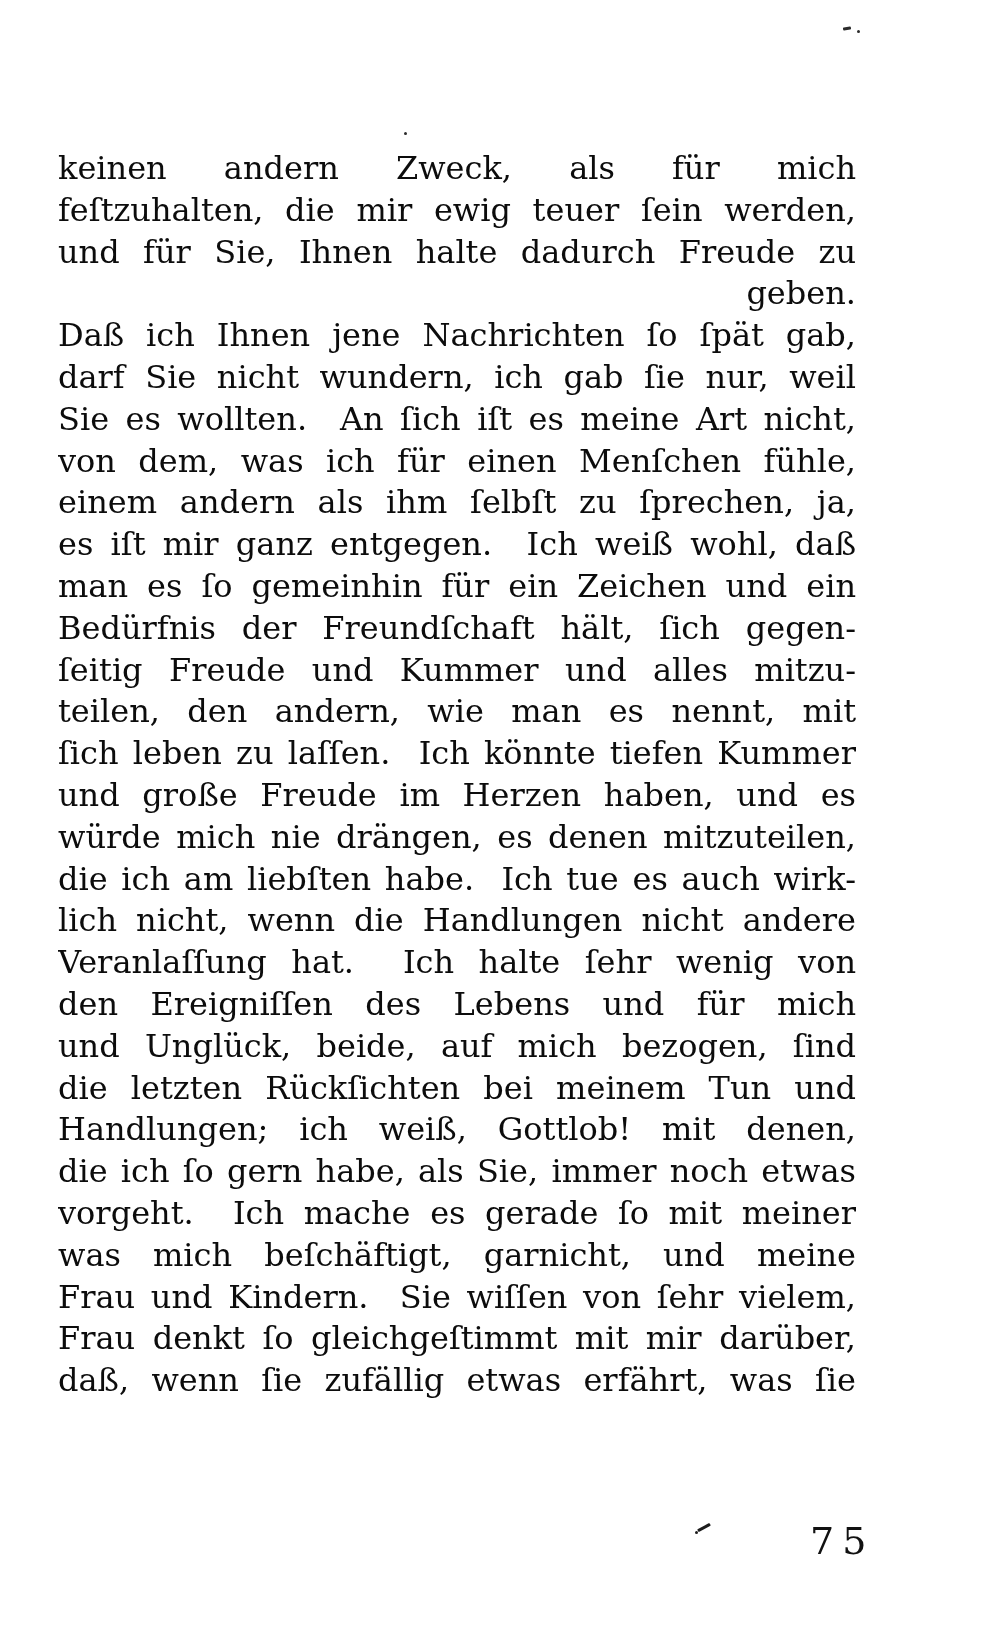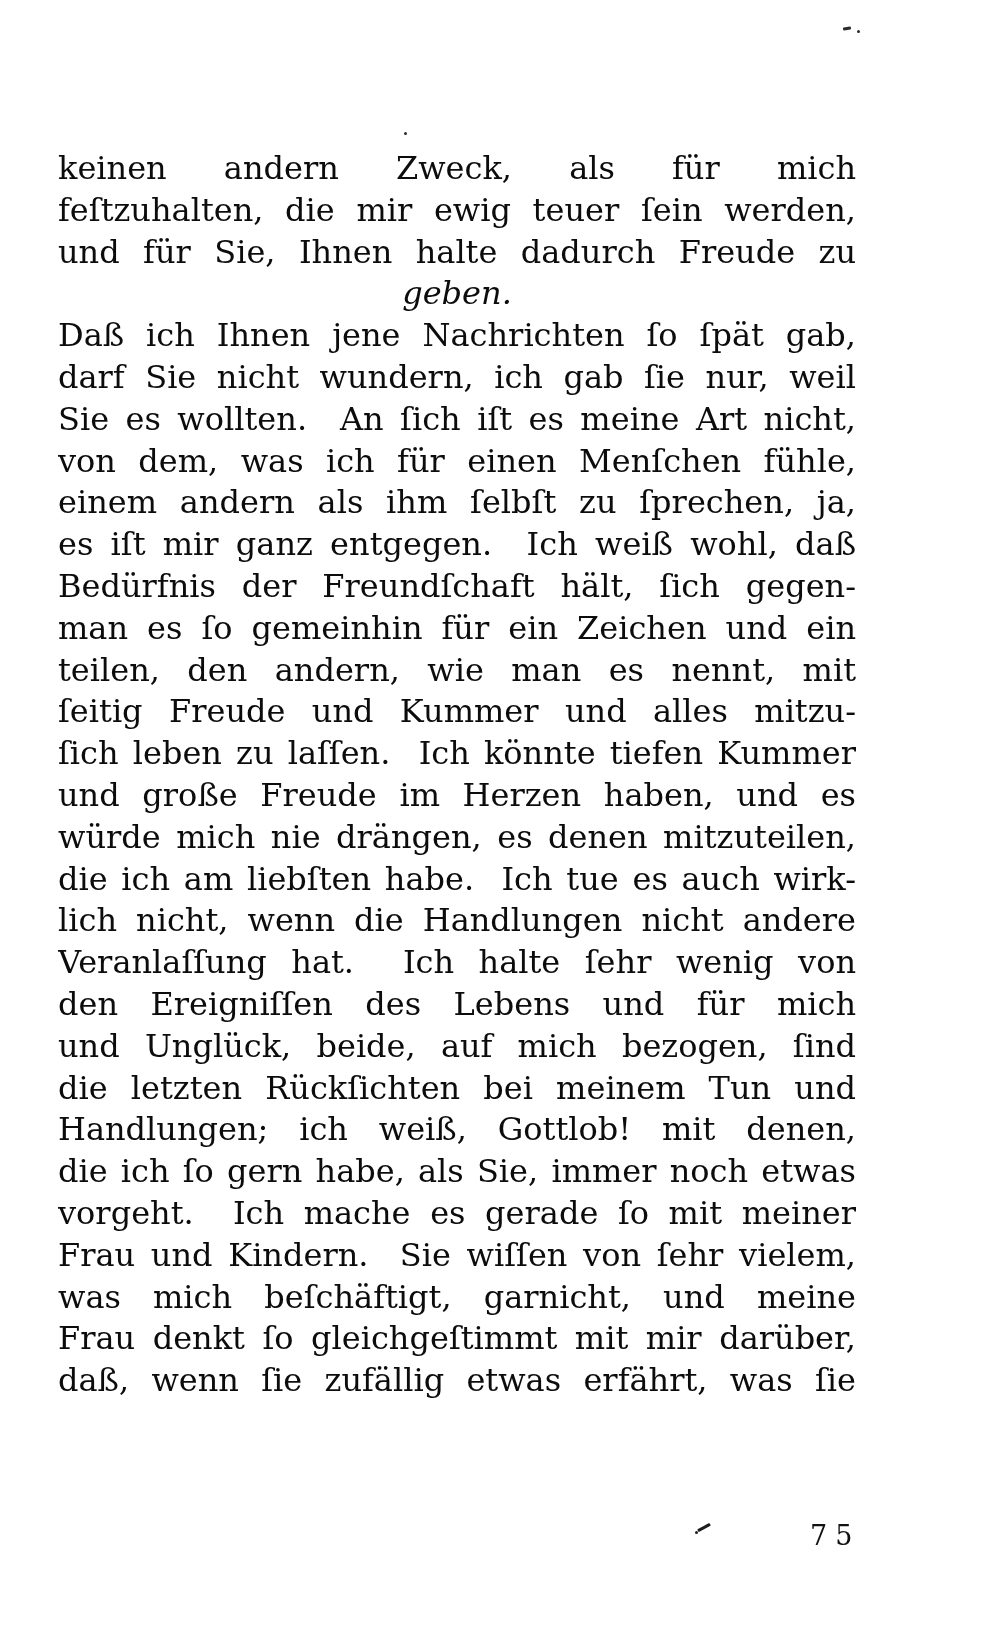--- a/index.html
+++ b/index.html
@@ -27,29 +27,29 @@
     text-align: justify;
     white-space: normal;
   }
   
   .line::after {
     content: "";
     display: inline-block;
     width: 100%;
     height: 0;
   }
-  .line.flush { text-align: center; font-style: italic; }
+  .line.flush { text-align: right; }
   .line.flush::after { content: none; }
 
   .page-number {
     position: absolute;
     left: 810px;
     top: 1522px;
     font-family: "DejaVu Serif", "Liberation Serif", serif;
-    font-size: 27px;
+    font-size: 38px;
     line-height: 1;
     color: #111111;
     letter-spacing: 8px;
   }
 
   
   .speck { position: absolute; background: #2b2b2b; }
   .speck-dash-top    { left: 843px; top: 27px;  width: 8px;  height: 3px; transform: rotate(-8deg); border-radius: 1px; }
   .speck-dot-top     { left: 857px; top: 30px;  width: 3px;  height: 3px; border-radius: 50%; }
   .speck-dot-mid     { left: 404px; top: 132px; width: 3px;  height: 3px; border-radius: 50%; }
@@ -69,38 +69,38 @@
     <div class="line">keinen andern Zweck, als für mich Erinnerungen</div>
     <div class="line">feſtzuhalten, die mir ewig teuer ſein werden,</div>
     <div class="line">und für Sie, Ihnen halte dadurch Freude zu</div>
     <div class="line flush">geben.</div>
     <div class="line">Daß ich Ihnen jene Nachrichten ſo ſpät gab,</div>
     <div class="line">darf Sie nicht wundern, ich gab ſie nur, weil</div>
     <div class="line">Sie es wollten.&nbsp; An ſich iſt es meine Art nicht,</div>
     <div class="line">von dem, was ich für einen Menſchen fühle,</div>
     <div class="line">einem andern als ihm ſelbſt zu ſprechen, ja,</div>
     <div class="line">es iſt mir ganz entgegen.&nbsp; Ich weiß wohl, daß</div>
+    <div class="line">man es ſo gemeinhin für ein Zeichen und ein</div>
     <div class="line">Bedürfnis der Freundſchaft hält, ſich gegen-</div>
-    <div class="line">man es ſo gemeinhin für ein Zeichen und ein</div>
+    <div class="line">ſeitig Freude und Kummer und alles mitzu-</div>
     <div class="line">teilen, den andern, wie man es nennt, mit</div>
-    <div class="line">ſeitig Freude und Kummer und alles mitzu-</div>
     <div class="line">ſich leben zu laſſen.&nbsp; Ich könnte tiefen Kummer</div>
     <div class="line">und große Freude im Herzen haben, und es</div>
     <div class="line">würde mich nie drängen, es denen mitzuteilen,</div>
     <div class="line">die ich am liebſten habe.&nbsp; Ich tue es auch wirk-</div>
     <div class="line">lich nicht, wenn die Handlungen nicht andere</div>
     <div class="line">Veranlaſſung hat.&nbsp; Ich halte ſehr wenig von</div>
     <div class="line">den Ereigniſſen des Lebens und für mich</div>
     <div class="line">und Unglück, beide, auf mich bezogen, ſind</div>
     <div class="line">die letzten Rückſichten bei meinem Tun und</div>
     <div class="line">Handlungen; ich weiß, Gottlob! mit denen,</div>
     <div class="line">die ich ſo gern habe, als Sie, immer noch etwas</div>
     <div class="line">vorgeht.&nbsp; Ich mache es gerade ſo mit meiner</div>
+    <div class="line">was mich beſchäftigt, garnicht, und meine</div>
     <div class="line">Frau und Kindern.&nbsp; Sie wiſſen von ſehr vielem,</div>
-    <div class="line">was mich beſchäftigt, garnicht, und meine</div>
     <div class="line">Frau denkt ſo gleichgeſtimmt mit mir darüber,</div>
     <div class="line">daß, wenn ſie zufällig etwas erfährt, was ſie</div>
   </div>
 
   <span class="speck speck-dash-corner"></span>
   <span class="speck speck-dot-corner"></span>
 
   <div class="page-number">75</div>
 
 </div>

